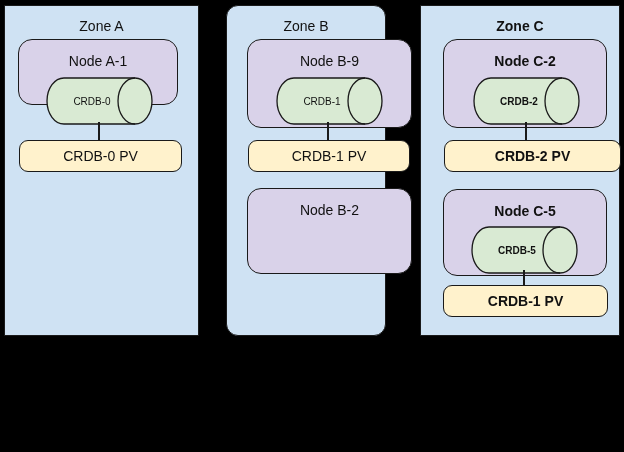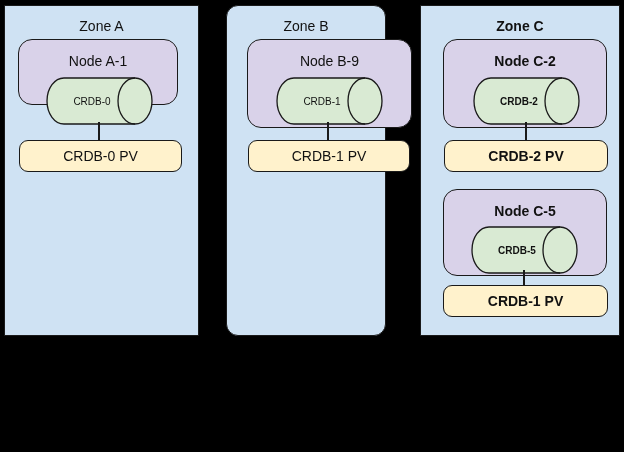--- a/index.html
+++ b/index.html
@@ -88,21 +88,21 @@
   
   .node-b1   { left: 20px; top: 33px;  width: 165px; height: 89px; }
   .cyl-b1    { left: 28px; top: 37px; }
   .conn-b1   { left: 100px; top: 116px; height: 19px; }
   .pv-b1     { left: 21px; top: 134px; width: 162px; }
   .node-b2   { left: 20px; top: 182px; width: 165px; height: 86px; }
   
   .node-c1   { left: 22px; top: 33px;  width: 164px; height: 89px; }
   .cyl-c1    { left: 29px; top: 37px; }
   .conn-c1   { left: 104px; top: 116px; height: 19px; }
-  .pv-c1     { left: 23px; top: 134px; width: 164px; }
+  .pv-c1     { left: 23px; top: 134px; width: 177px; }
   .node-c2   { left: 22px; top: 183px; width: 164px; height: 87px; }
   .cyl-c2    { left: 27px; top: 36px; }
   .conn-c2   { left: 102px; top: 264px; height: 16px; }
   .pv-c2     { left: 22px; top: 279px; width: 165px; }
 </style>
 </head>
 <body>
 
 <div id="canvas">
 
@@ -125,20 +125,23 @@
     <div class="node node-b1">
       <div class="node-title">Node B-9</div>
       <svg class="cyl cyl-b1" width="107" height="48" viewBox="0 0 107 48">
         <path class="cyl-body" d="M18,1 L89,1 A17,23 0 0 1 89,47 L18,47 A17,23 0 0 1 18,1 Z"></path>
         <path class="cyl-arc" d="M89,1 A17,23 0 0 0 89,47"></path>
         <text class="cyl-label" x="46" y="28" text-anchor="middle">CRDB-1</text>
       </svg>
     </div>
     <div class="connector conn-b1"></div>
     <div class="pv pv-b1">CRDB-1 PV</div>
+    <div class="node node-b2">
+      <div class="node-title">Node B-2</div>
+    </div>
   </section>
 
   <section class="zone" id="zone-c">
     <div class="zone-title">Zone C</div>
     <div class="node node-c1">
       <div class="node-title">Node C-2</div>
       <svg class="cyl cyl-c1" width="107" height="48" viewBox="0 0 107 48">
         <path class="cyl-body" d="M18,1 L89,1 A17,23 0 0 1 89,47 L18,47 A17,23 0 0 1 18,1 Z"></path>
         <path class="cyl-arc" d="M89,1 A17,23 0 0 0 89,47"></path>
         <text class="cyl-label" x="46" y="28" text-anchor="middle">CRDB-2</text>

